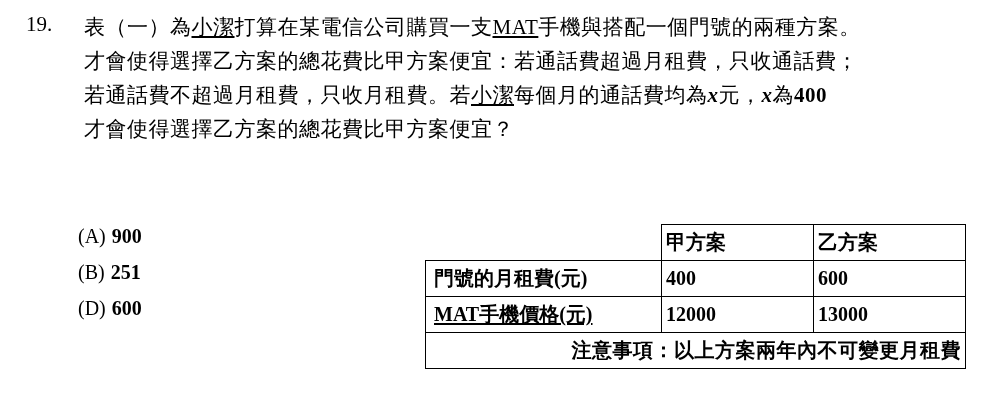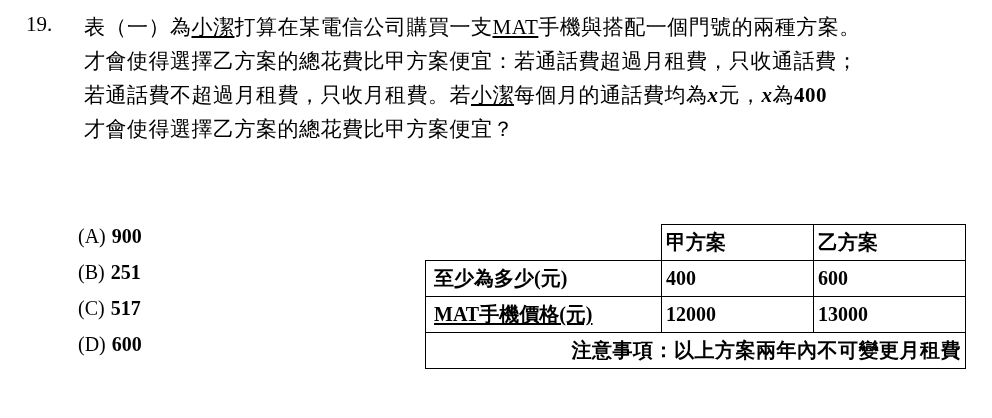--- a/index.html
+++ b/index.html
@@ -122,43 +122,40 @@
   </div>
 
   <div class="options">
     <div class="opt">
       <span class="lab">(A)</span><span class="val">900</span>
     </div>
     <div class="opt">
       <span class="lab">(B)</span><span class="val">251</span>
     </div>
     <div class="opt">
-      <span class="lab">(C)</span><span class="val">517</span>
-    </div>
-    <div class="opt">
       <span class="lab">(D)</span><span class="val">600</span>
     </div>
   </div>
 
 
   <div class="tbl-wrap">
     <table class="plan">
       <colgroup>
         <col class="c1">
           <col class="c2">
           <col class="c3">
       </colgroup>
       <tbody>
         <tr>
           <td class="blank"></td>
           <td>甲方案</td>
           <td>乙方案</td>
         </tr>
         <tr>
-          <td class="rowhead">至少為多少(元)</td>
+          <td class="rowhead">門號的月租費(元)</td>
           <td>400</td>
           <td>600</td>
         </tr>
         <tr>
           <td class="rowhead"><span class="u">MAT手機價格(元)</span></td>
           <td>12000</td>
           <td>13000</td>
         </tr>
         <tr>
           <td class="note" colspan="3">注意事項：以上方案兩年內不可變更月租費</td>

